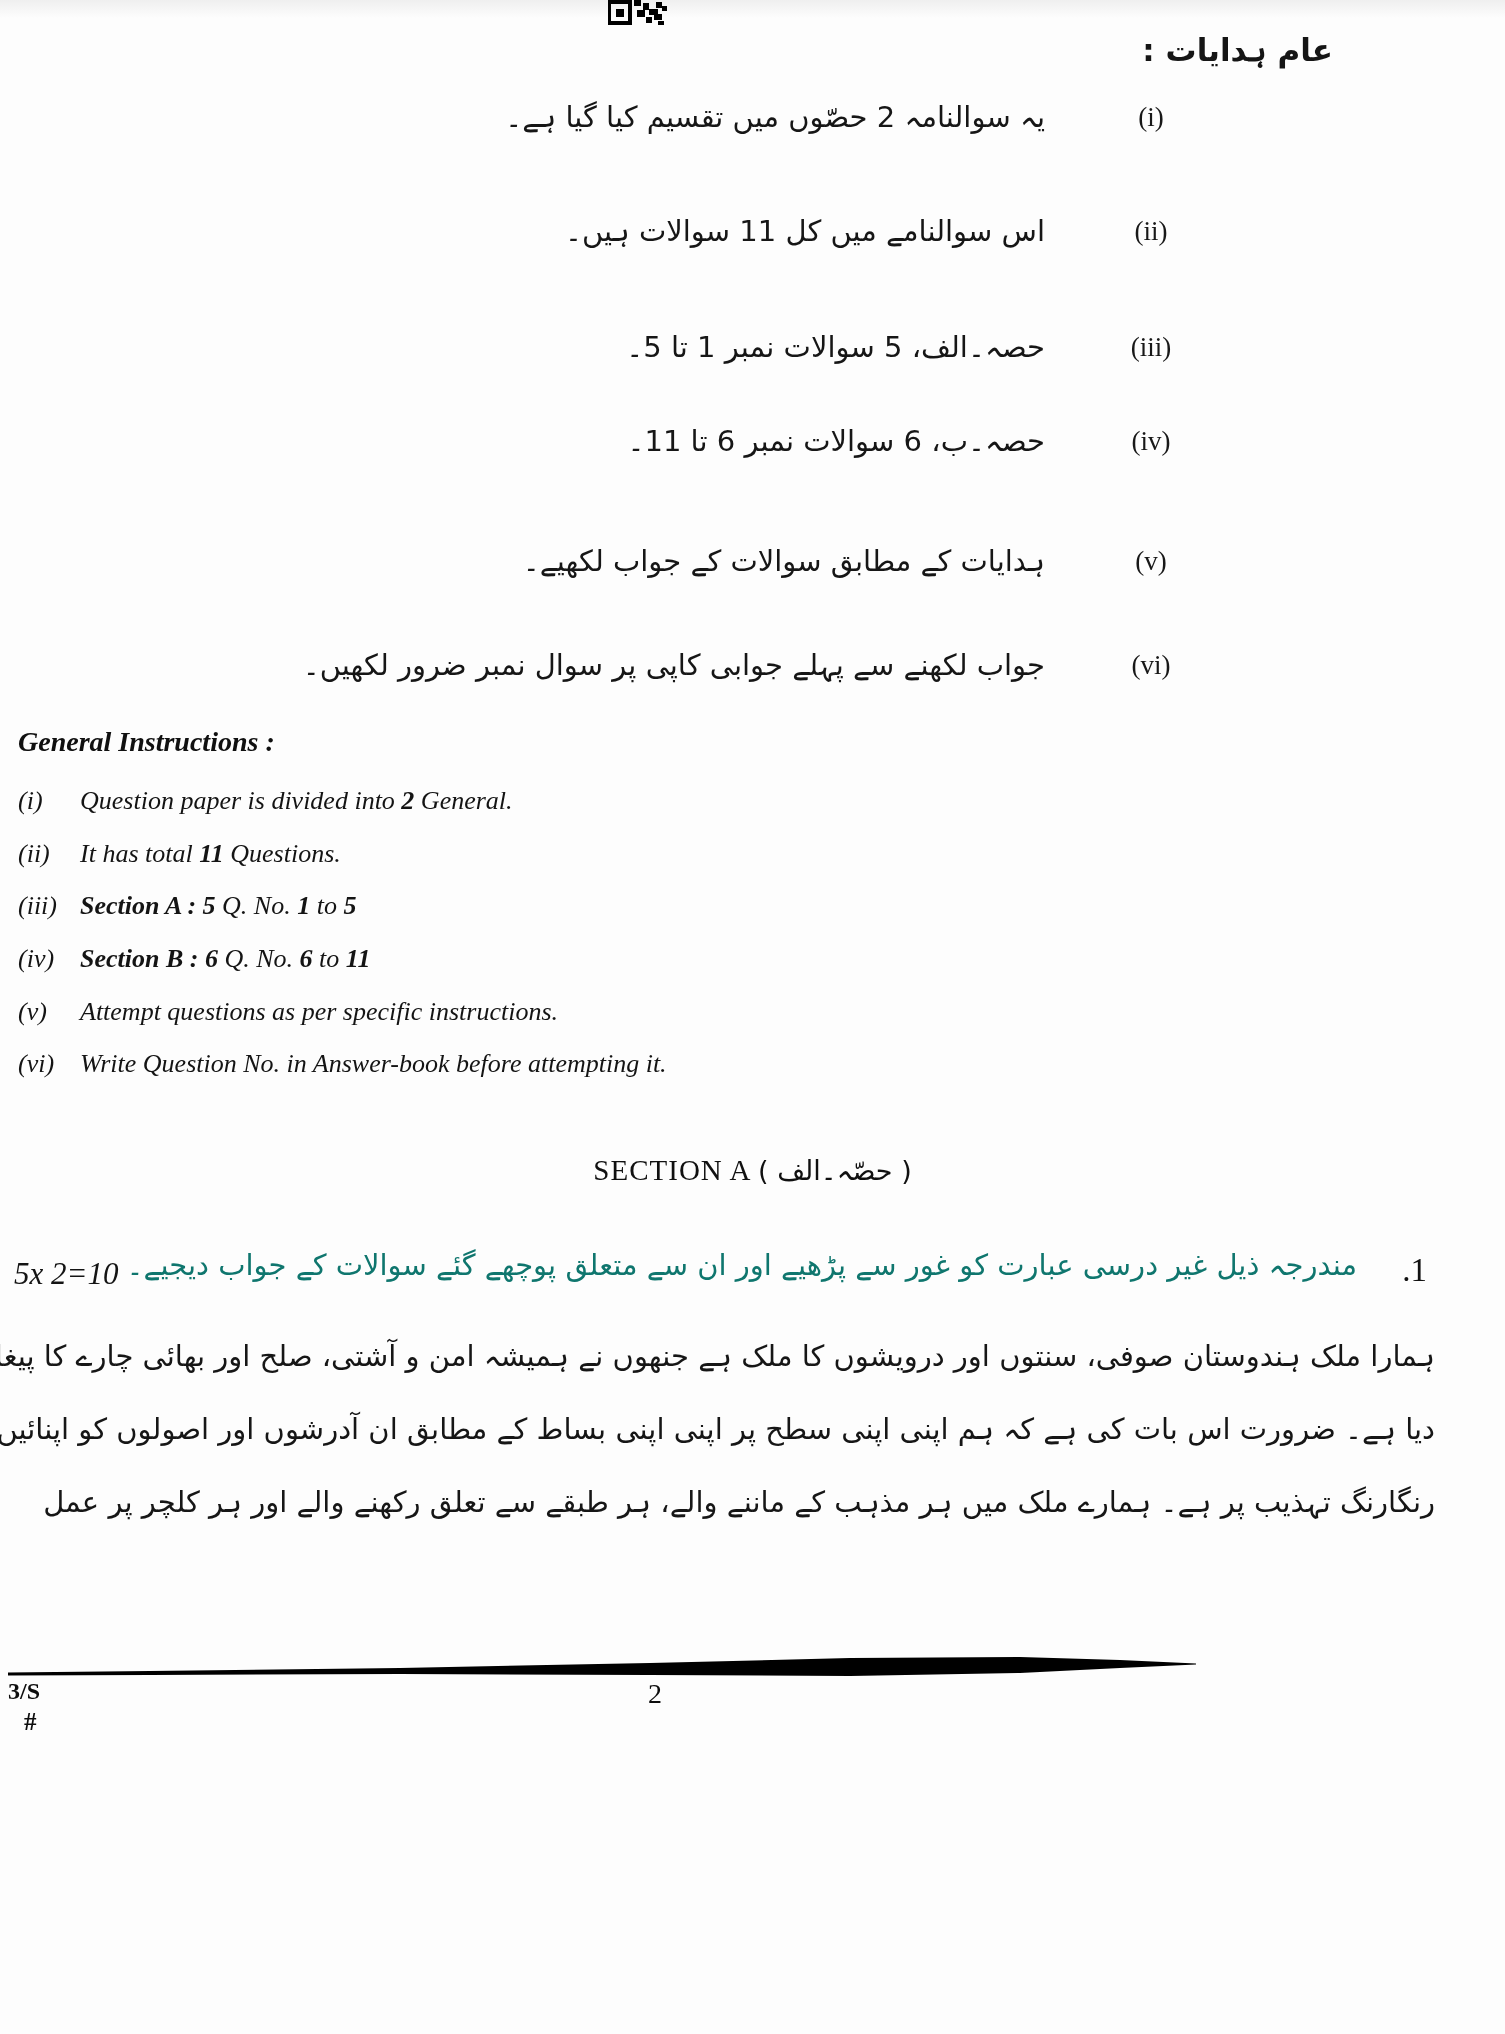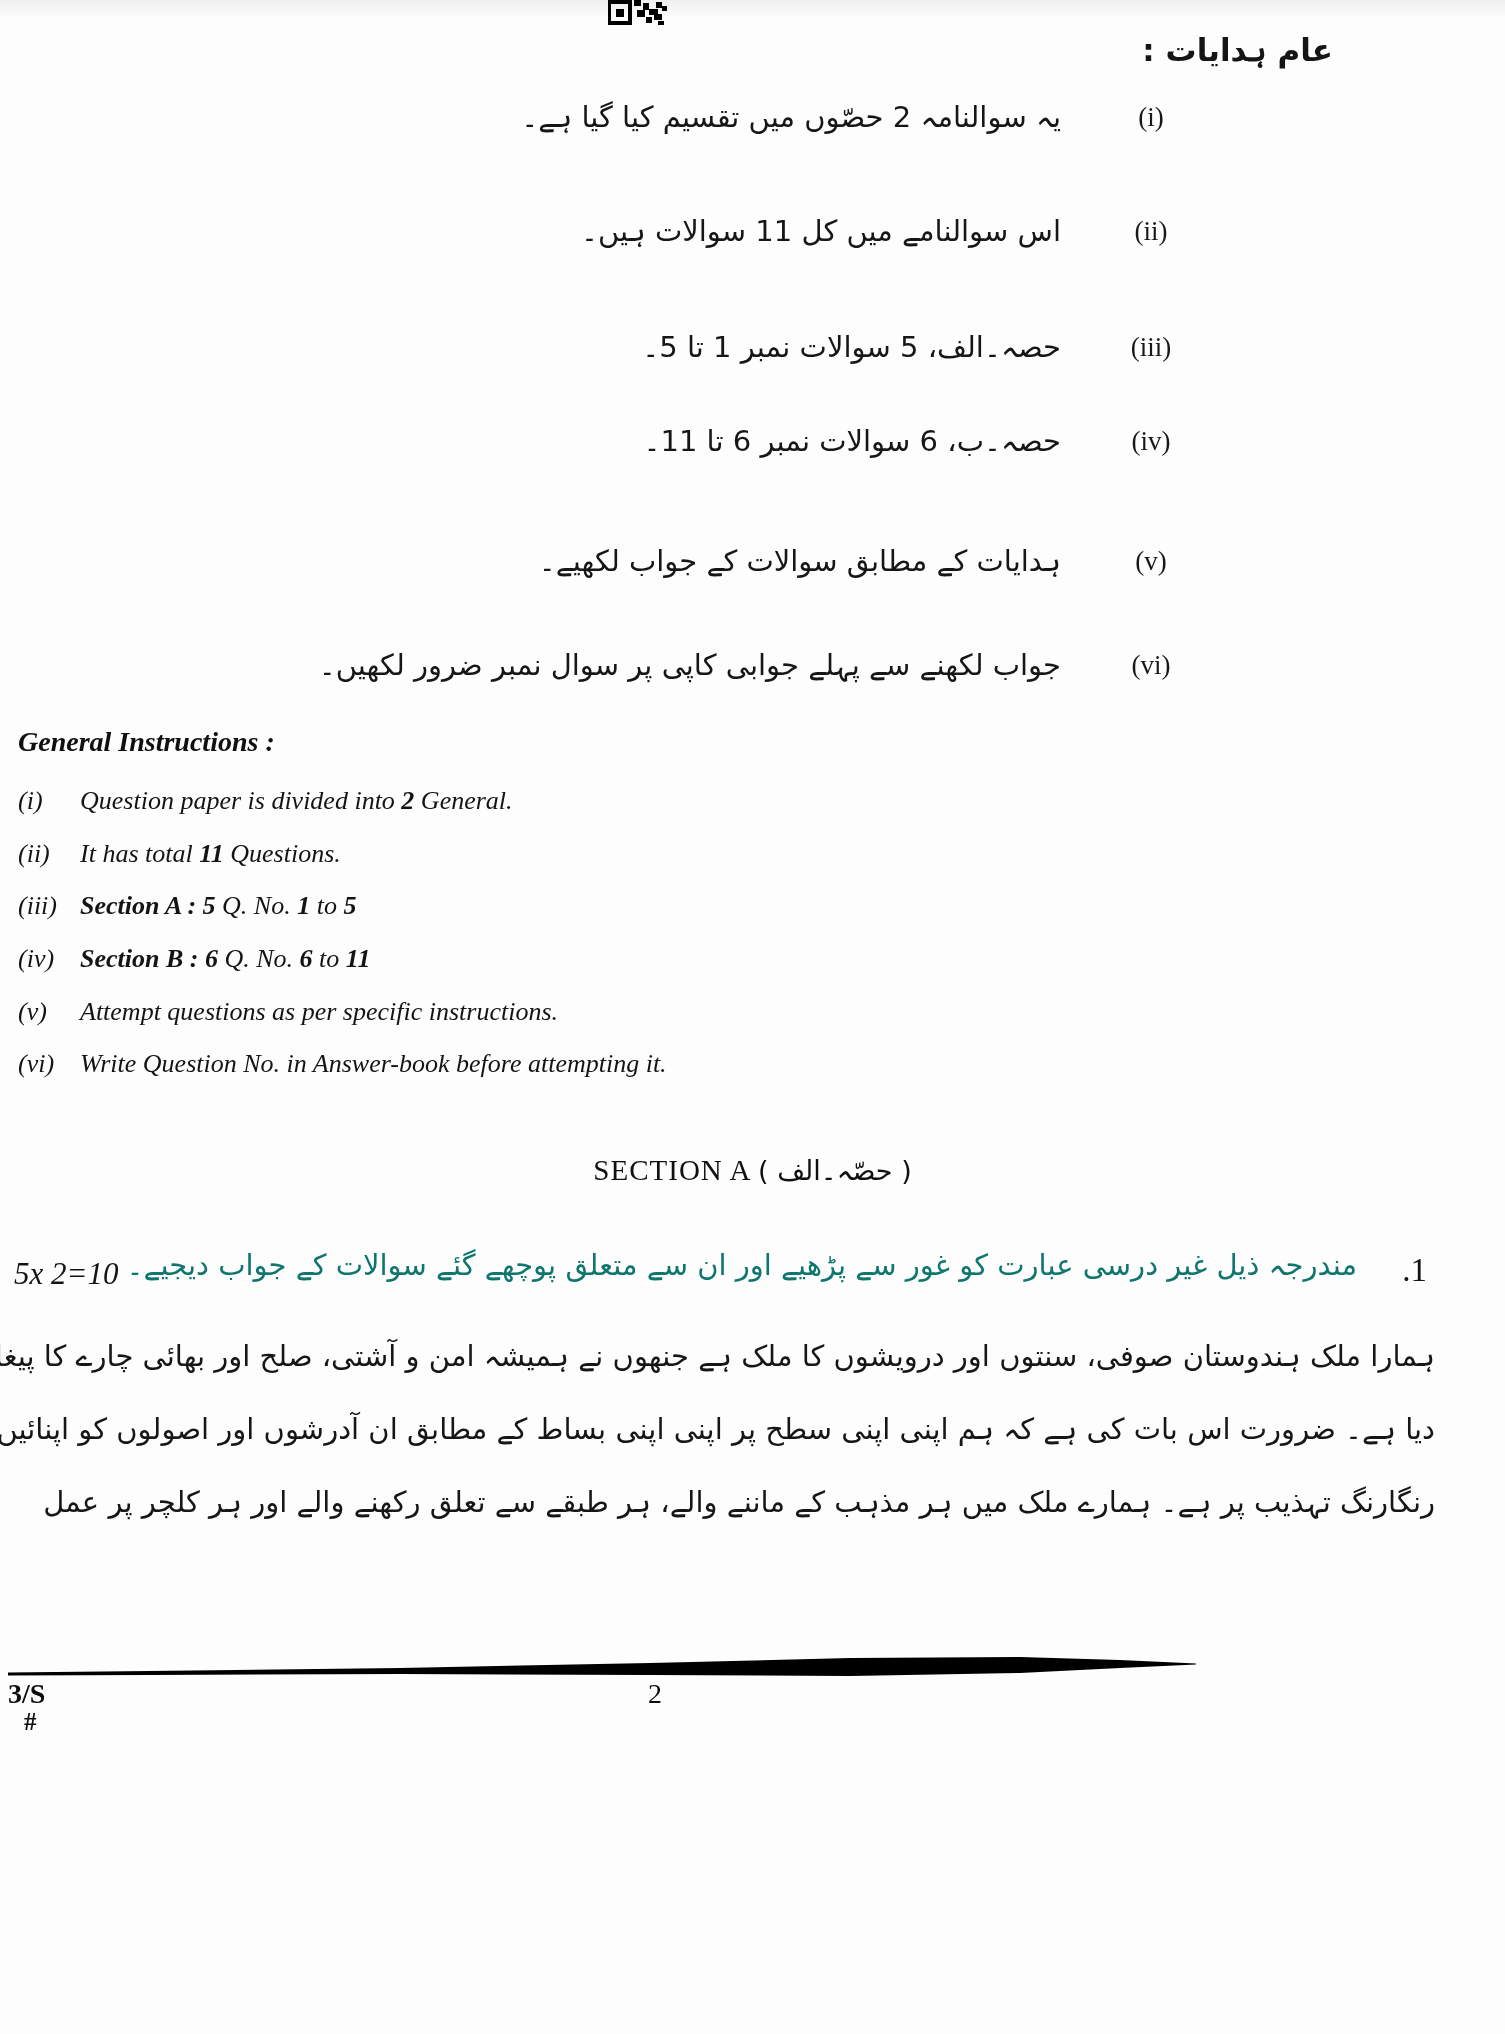--- a/index.html
+++ b/index.html
@@ -17,21 +17,21 @@
   .qr{position:absolute;left:608px;top:0;}
 
   
   .u-header{
     position:absolute;right:172px;top:32px;
     direction:rtl;font-family:"DejaVu Sans",sans-serif;
     font-size:31px;font-weight:bold;color:#151515;
   }
   .u-row{
     position:absolute;right:308px;width:860px;
-    display:flex;align-items:center;justify-content:flex-end;gap:44px;
+    display:flex;align-items:center;justify-content:flex-end;gap:60px;
   }
   .u-text{
     direction:rtl;text-align:right;
     font-family:"DejaVu Sans",sans-serif;
     font-size:29px;color:#161616;
     white-space:nowrap;
   }
   .u-num{
     width:92px;flex:0 0 92px;text-align:center;
     font-family:"Liberation Serif",serif;font-size:27px;color:#181818;
@@ -82,21 +82,21 @@
     text-align:justify;text-align-last:justify;
     font-family:"DejaVu Sans",sans-serif;
     font-size:29px;color:#161616;
     height:73px;line-height:73px;white-space:nowrap;
   }
 
   
   .footer-rule{position:absolute;left:0;top:1650px;}
   .footer-code{
     position:absolute;left:8px;top:1678px;
-    font-weight:bold;font-size:28px;color:#0d0d0d;
+    font-weight:bold;font-size:24px;color:#0d0d0d;
   }
   .footer-hash{
     position:absolute;left:24px;top:1708px;
     font-size:25px;font-weight:bold;color:#0d0d0d;
   }
   .footer-page{
     position:absolute;left:0;width:1310px;top:1678px;
     text-align:center;font-size:28px;color:#0d0d0d;
   }
 </style>

